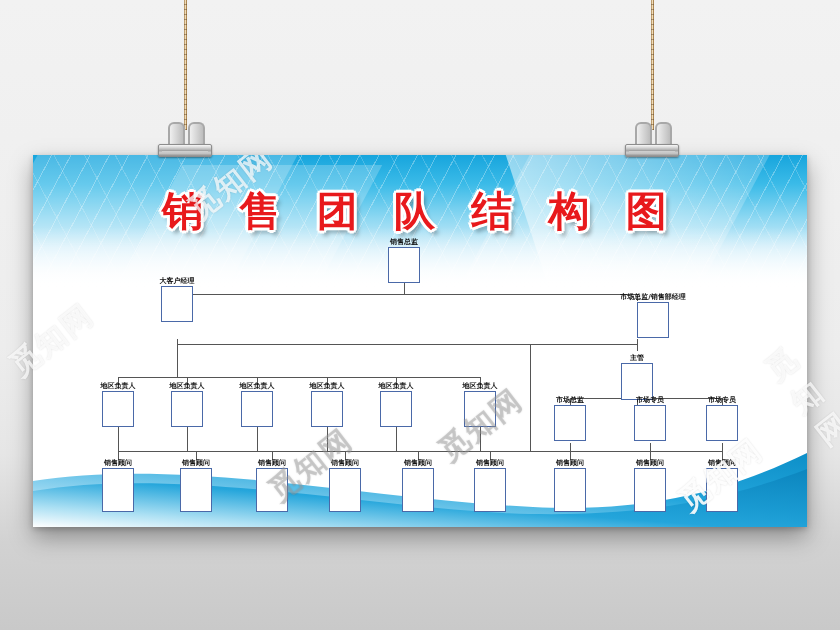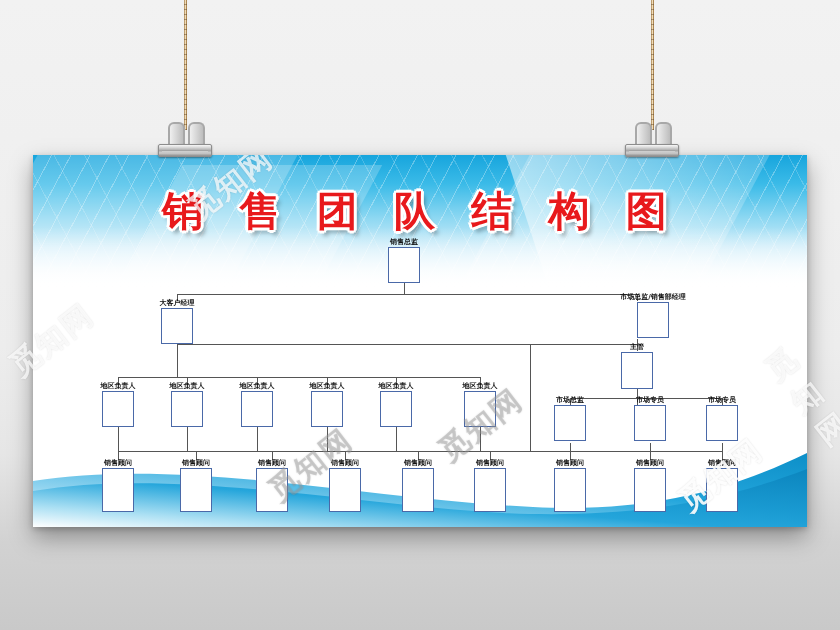--- a/index.html
+++ b/index.html
@@ -190,30 +190,30 @@
           <path d="M617,288 L617,296"></path>
           <path d="M689,288 L689,296"></path>
         </g>
       </svg>
 
       <div class="node" style="left:355px;top:92px;">
         <span class="lbl">销售总监</span>
         <div class="bx"></div>
       </div>
 
-      <div class="node" style="left:128px;top:153px;">
+      <div class="node" style="left:128px;top:131px;">
         <span class="lbl">大客户经理</span>
         <div class="bx"></div>
       </div>
       <div class="node" style="left:588px;top:147px;margin-left:16px;">
         <span class="lbl">市场总监/销售部经理</span>
         <div class="bx"></div>
       </div>
 
-      <div class="node" style="left:588px;top:197px;">
+      <div class="node" style="left:588px;top:208px;">
         <span class="lbl">主管</span>
         <div class="bx" style="height:37px;"></div>
       </div>
 
       <div class="node" style="left:69px;top:236px;">
         <span class="lbl">地区负责人</span>
         <div class="bx"></div>
       </div>
       <div class="node" style="left:138px;top:236px;">
         <span class="lbl">地区负责人</span>

